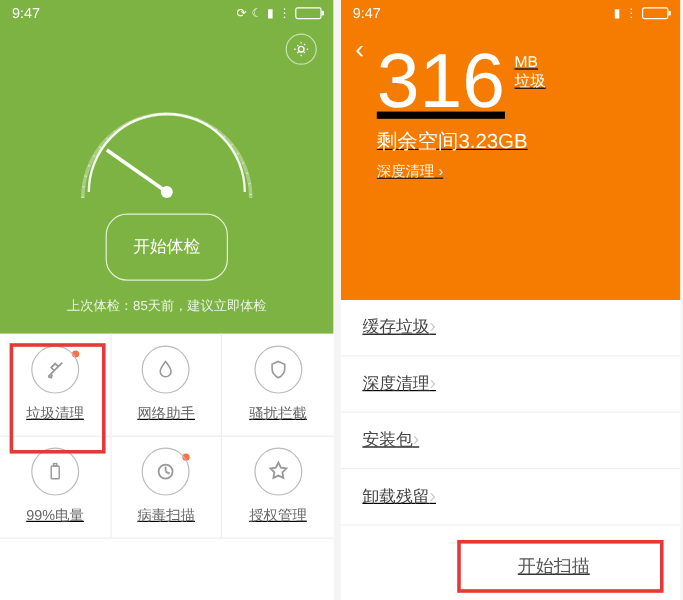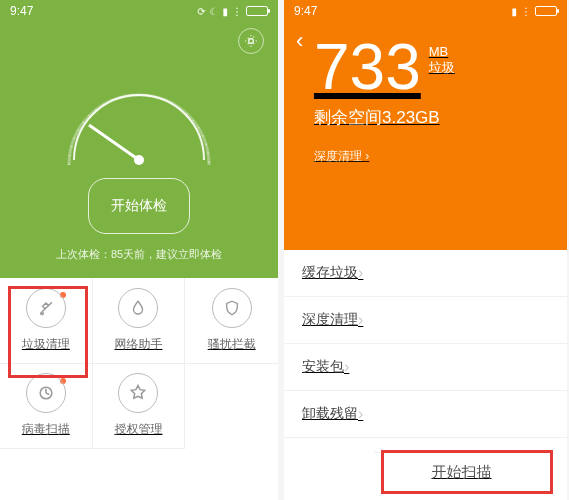--- a/index.html
+++ b/index.html
@@ -32,21 +32,21 @@
 .clabel { font-size: 12px; color: #666; }
 .hl { position:absolute; border:3px solid #e53935; pointer-events:none; }
 
 
 .s2-top { background: #f57c00; height: 250px; position: relative; color: #fff; padding-top: 30px; }
 .back { position: absolute; top: 28px; left: 12px; font-size: 22px; color:#fff; }
 .bignum { font-size: 64px; font-weight: 200; display: inline-block; }
 .numwrap { padding-left: 30px; display:flex; align-items:flex-start; }
 .unitwrap { display:flex; flex-direction:column; margin-left:8px; margin-top:14px; font-size:13px; }
 .space { padding-left: 30px; font-size: 17px; margin-top: 2px; }
-.deep { padding-left: 30px; font-size: 12px; margin-top: 19px; opacity: .9; }
+.deep { padding-left: 30px; font-size: 12px; margin-top: 6px; opacity: .9; }
 
 
 .list { background:#fff; }
 .row { display:flex; align-items:center; padding: 14px 18px; border-bottom:1px solid #f0f0f0; font-size:14px; color:#444; }
 .chev { color:#ccc; font-size:16px; }
 .scanbtn { margin: 14px 18px 0 90px; text-align:center; padding:10px 0; color:#555; font-size:15px; border-top:1px solid #eee; }
 
 svg { display:block; }
 </style>
 </head>
@@ -103,20 +103,29 @@
       </div>
       <div class="cell">
         <div class="cicon">
             <svg width="18" height="18" viewBox="0 0 24 24">
               <path fill="none" stroke="#999" stroke-width="1.8" d="M12 3l7 3v5c0 5-3 8-7 10-4-2-7-5-7-10V6z"></path>
             </svg>
           </div>
         <div class="clabel">骚扰拦截</div>
       </div>
       <div class="cell">
+        <div class="cicon">
+            <svg width="16" height="18" viewBox="0 0 24 24">
+              <rect x="7" y="5" width="10" height="16" rx="1" fill="none" stroke="#999" stroke-width="1.8"></rect>
+              <rect x="10" y="2" width="4" height="3" fill="none" stroke="#999" stroke-width="1.8"></rect>
+            </svg>
+          </div>
+        <div class="clabel">99%电量</div>
+      </div>
+      <div class="cell">
         <div class="dot"></div>
         <div class="cicon">
             <svg width="20" height="20" viewBox="0 0 24 24">
               <circle cx="12" cy="12" r="7" fill="none" stroke="#999" stroke-width="1.8"></circle>
               <line x1="12" y1="12" x2="12" y2="7" stroke="#999" stroke-width="1.8"></line>
               <line x1="12" y1="12" x2="16" y2="14" stroke="#999" stroke-width="1.8"></line>
             </svg>
           </div>
         <div class="clabel">病毒扫描</div>
       </div>
@@ -137,21 +146,21 @@
       <span>9:47</span>
       <div class="icons">
         <span class="sig">▮</span>
         <span class="sig">⋮</span>
         <span class="batt"></span>
       </div>
     </div>
     <div class="s2-top">
       <div class="back">‹</div>
       <div class="numwrap">
-        <span class="bignum">733</span>
+        <span class="bignum">316</span>
         <div class="unitwrap">
           <span>MB</span>
           <span>垃圾</span>
         </div>
       </div>
       <div class="space">剩余空间3.23GB</div>
       <div class="deep"><span>深度清理</span> <span>›</span></div>
     </div>
     <div class="list">
       <div class="row">

